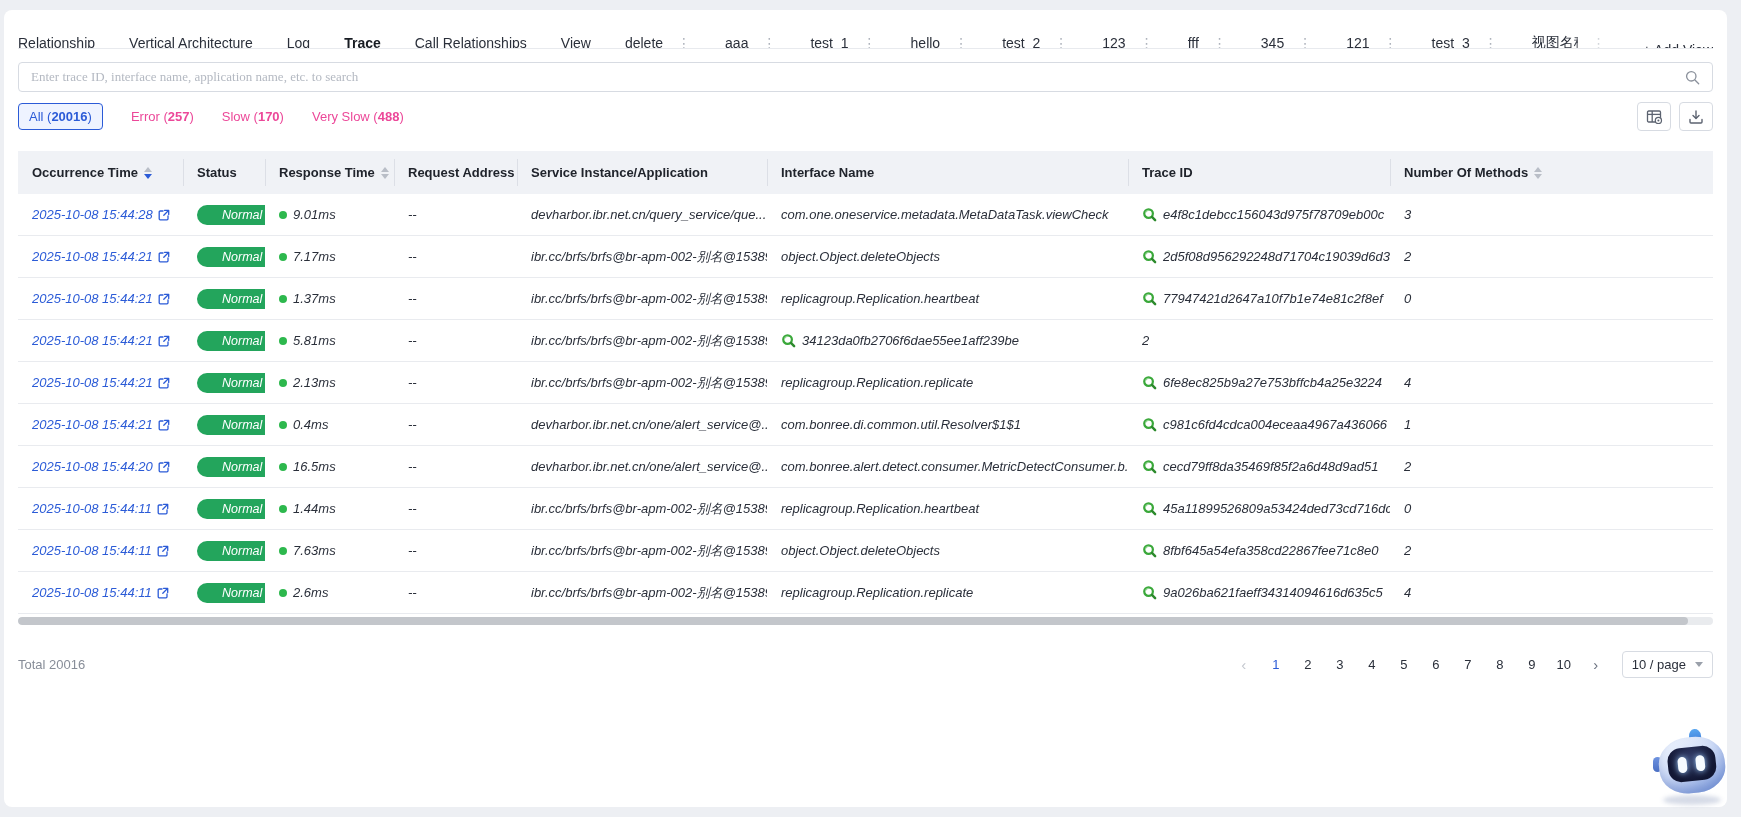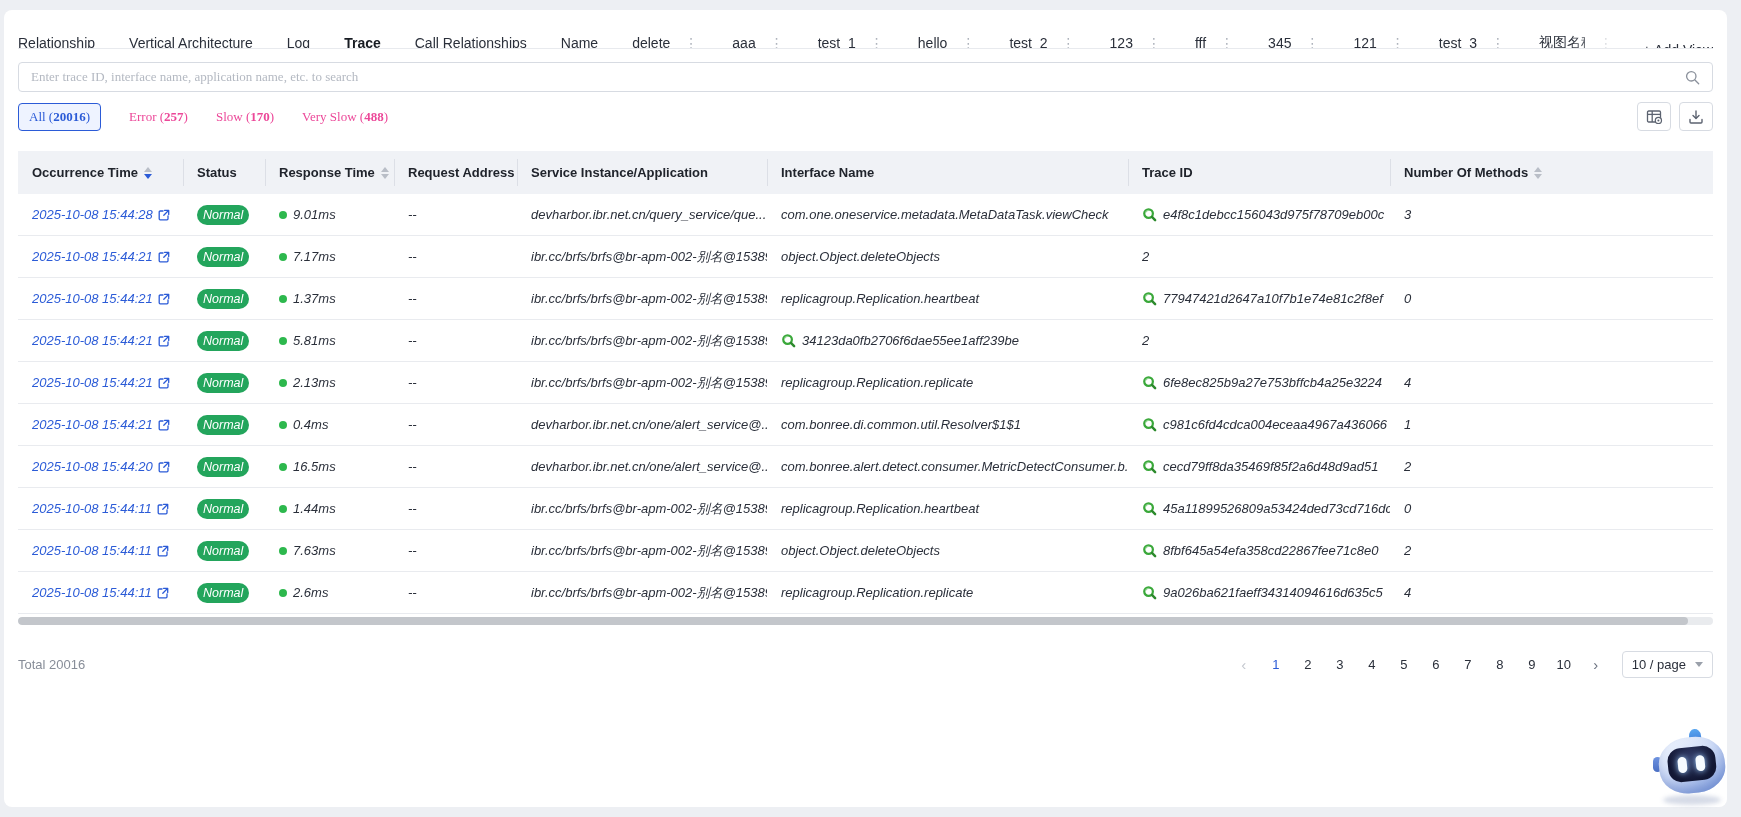--- a/index.html
+++ b/index.html
@@ -49,21 +49,21 @@
   .th { display:flex; align-items:center; padding-left:14px; position:relative; }
   .th + .th::before { content:""; position:absolute; left:0; top:8px; bottom:8px; width:1px; background:#dcdfe6; }
   .sorter { display:inline-flex; flex-direction:column; margin-left:6px; gap:2px; }
   .car { width:0; height:0; border-left:4px solid transparent; border-right:4px solid transparent; }
   .car.up   { border-bottom:5px solid #b9bec7; }
   .car.down { border-top:5px solid #b9bec7; }
   .car.down.on { border-top-color:#2b5bd7; }
   .trow { height:42px; border-bottom:1px solid #e9ebef; font-size:13px; color:#2a2f3a;font-style:italic; }
   .td { display:flex; align-items:center; padding-left:14px; overflow:hidden; white-space:nowrap; }
   .time-link { color:#2b5bd7; text-decoration:none; display:inline-flex; align-items:center; gap:5px; cursor:pointer; }
-  .pill { background:#23a55c; color:#fff; font-size:12.5px; padding:3px 6px; border-radius:20px; }
+  .pill { background:#23a55c; color:#fff; font-size:12.5px; padding:3px 25px; border-radius:20px; }
   .dot { width:8px; height:8px; border-radius:50%; background:#2db84d; margin-right:6px; flex:0 0 auto; }
   .trace-ico { margin-right:6px; flex:0 0 auto; }
 
   .hscroll { margin-top:3px; height:8px; background:#e9ebee; border-radius:4px; overflow:hidden; }
   .hthumb { height:8px; width:98.5%; background:#c3c6cb; border-radius:4px; cursor:pointer; }
 
   
   .footer { margin-top:26px; display:flex; align-items:center; font-size:13px; }
   .total { color:#878d98; }
   .pager { margin-left:auto; display:flex; align-items:center; }
@@ -113,21 +113,21 @@
         <div class="tab">
           <span class="tab-label">Log</span>
         </div>
         <div class="tab active">
           <span class="tab-label">Trace</span>
         </div>
         <div class="tab">
           <span class="tab-label">Call Relationships</span>
         </div>
         <div class="tab">
-          <span class="tab-label">Name</span>
+          <span class="tab-label">View</span>
         </div>
         <div class="tab">
           <span class="tab-label">delete</span>
           <span class="kebab">⋮</span>
         </div>
         <div class="tab">
           <span class="tab-label">aaa</span>
           <span class="kebab">⋮</span>
         </div>
         <div class="tab">
@@ -174,21 +174,21 @@
 
   <div class="searchbar">
     <input type="text" placeholder="Enter trace ID, interface name, application name, etc. to search" style="">
     <svg class="search-icon" viewBox="0 0 16 16">
       <circle cx="6.7" cy="6.7" r="5" fill="none" stroke="#8a909b" stroke-width="1.4"></circle>
       <line x1="10.6" y1="10.6" x2="14.6" y2="14.6" stroke="#8a909b" stroke-width="1.4" stroke-linecap="round"></line>
     </svg>
   </div>
 
   <div class="filterrow">
-    <div style="display:flex;align-items:center;font-family:Liberation Serif, serif;">
+    <div style="display:flex;align-items:center;">
         <div class="chip active"><span>All (</span><b>20016</b><span>)</span></div>
         <div class="chip"><span>Error (</span><b>257</b><span>)</span></div>
         <div class="chip"><span>Slow (</span><b>170</b><span>)</span></div>
         <div class="chip"><span>Very Slow (</span><b>488</b><span>)</span></div>
       </div>
     <div class="toolbtns">
       <div class="toolbtn">
         <svg width="17" height="16" viewBox="0 0 17 16">
           <rect x="1.5" y="2" width="13" height="11" rx="1.2" fill="none" stroke="#5c6370" stroke-width="1.3"></rect>
           <line x1="6.2" y1="2" x2="6.2" y2="13" stroke="#5c6370" stroke-width="1.3"></line>
@@ -290,20 +290,28 @@
           <div class="td">
             <span class="pill">Normal</span>
           </div>
           <div class="td">
             <span class="dot"></span>
             <span>7.17ms</span>
           </div>
           <div class="td">--</div>
           <div class="td">ibr.cc/brfs/brfs@br-apm-002-别名@15389</div>
           <div class="td">object.Object.deleteObjects</div>
+          <div class="td">
+            <svg width="15" height="15" viewBox="0 0 16 16" class="trace-ico">
+              <circle cx="7" cy="7" r="4.6" fill="none" stroke="#3aa83a" stroke-width="2.4"></circle>
+              <path d="M10.6 10.6 L14 14" stroke="#2c8a2c" stroke-width="2.6" stroke-linecap="round"></path>
+              <path d="M4.2 5.2 A3.4 3.4 0 0 1 7 3.6" fill="none" stroke="#8fd48f" stroke-width="1.4" stroke-linecap="round"></path>
+            </svg>
+            <span>2d5f08d956292248d71704c19039d6d3</span>
+          </div>
           <div class="td">2</div>
         </div>
         <div class="tgrid trow">
           <div class="td">
             <a class="time-link">
               <span>2025-10-08 15:44:21</span>
               <svg width="12" height="12" viewBox="0 0 12 12">
                 <path d="M5 2 H2.2 A1 1 0 0 0 1.2 3 V9.8 A1 1 0 0 0 2.2 10.8 H9 A1 1 0 0 0 10 9.8 V7" fill="none" stroke="#2b5bd7" stroke-width="1.3" stroke-linecap="round"></path>
                 <path d="M6.5 1.3 H10.7 V5.5 M10.5 1.5 L5.8 6.2" fill="none" stroke="#2b5bd7" stroke-width="1.3" stroke-linecap="round" stroke-linejoin="round"></path>
               </svg>

